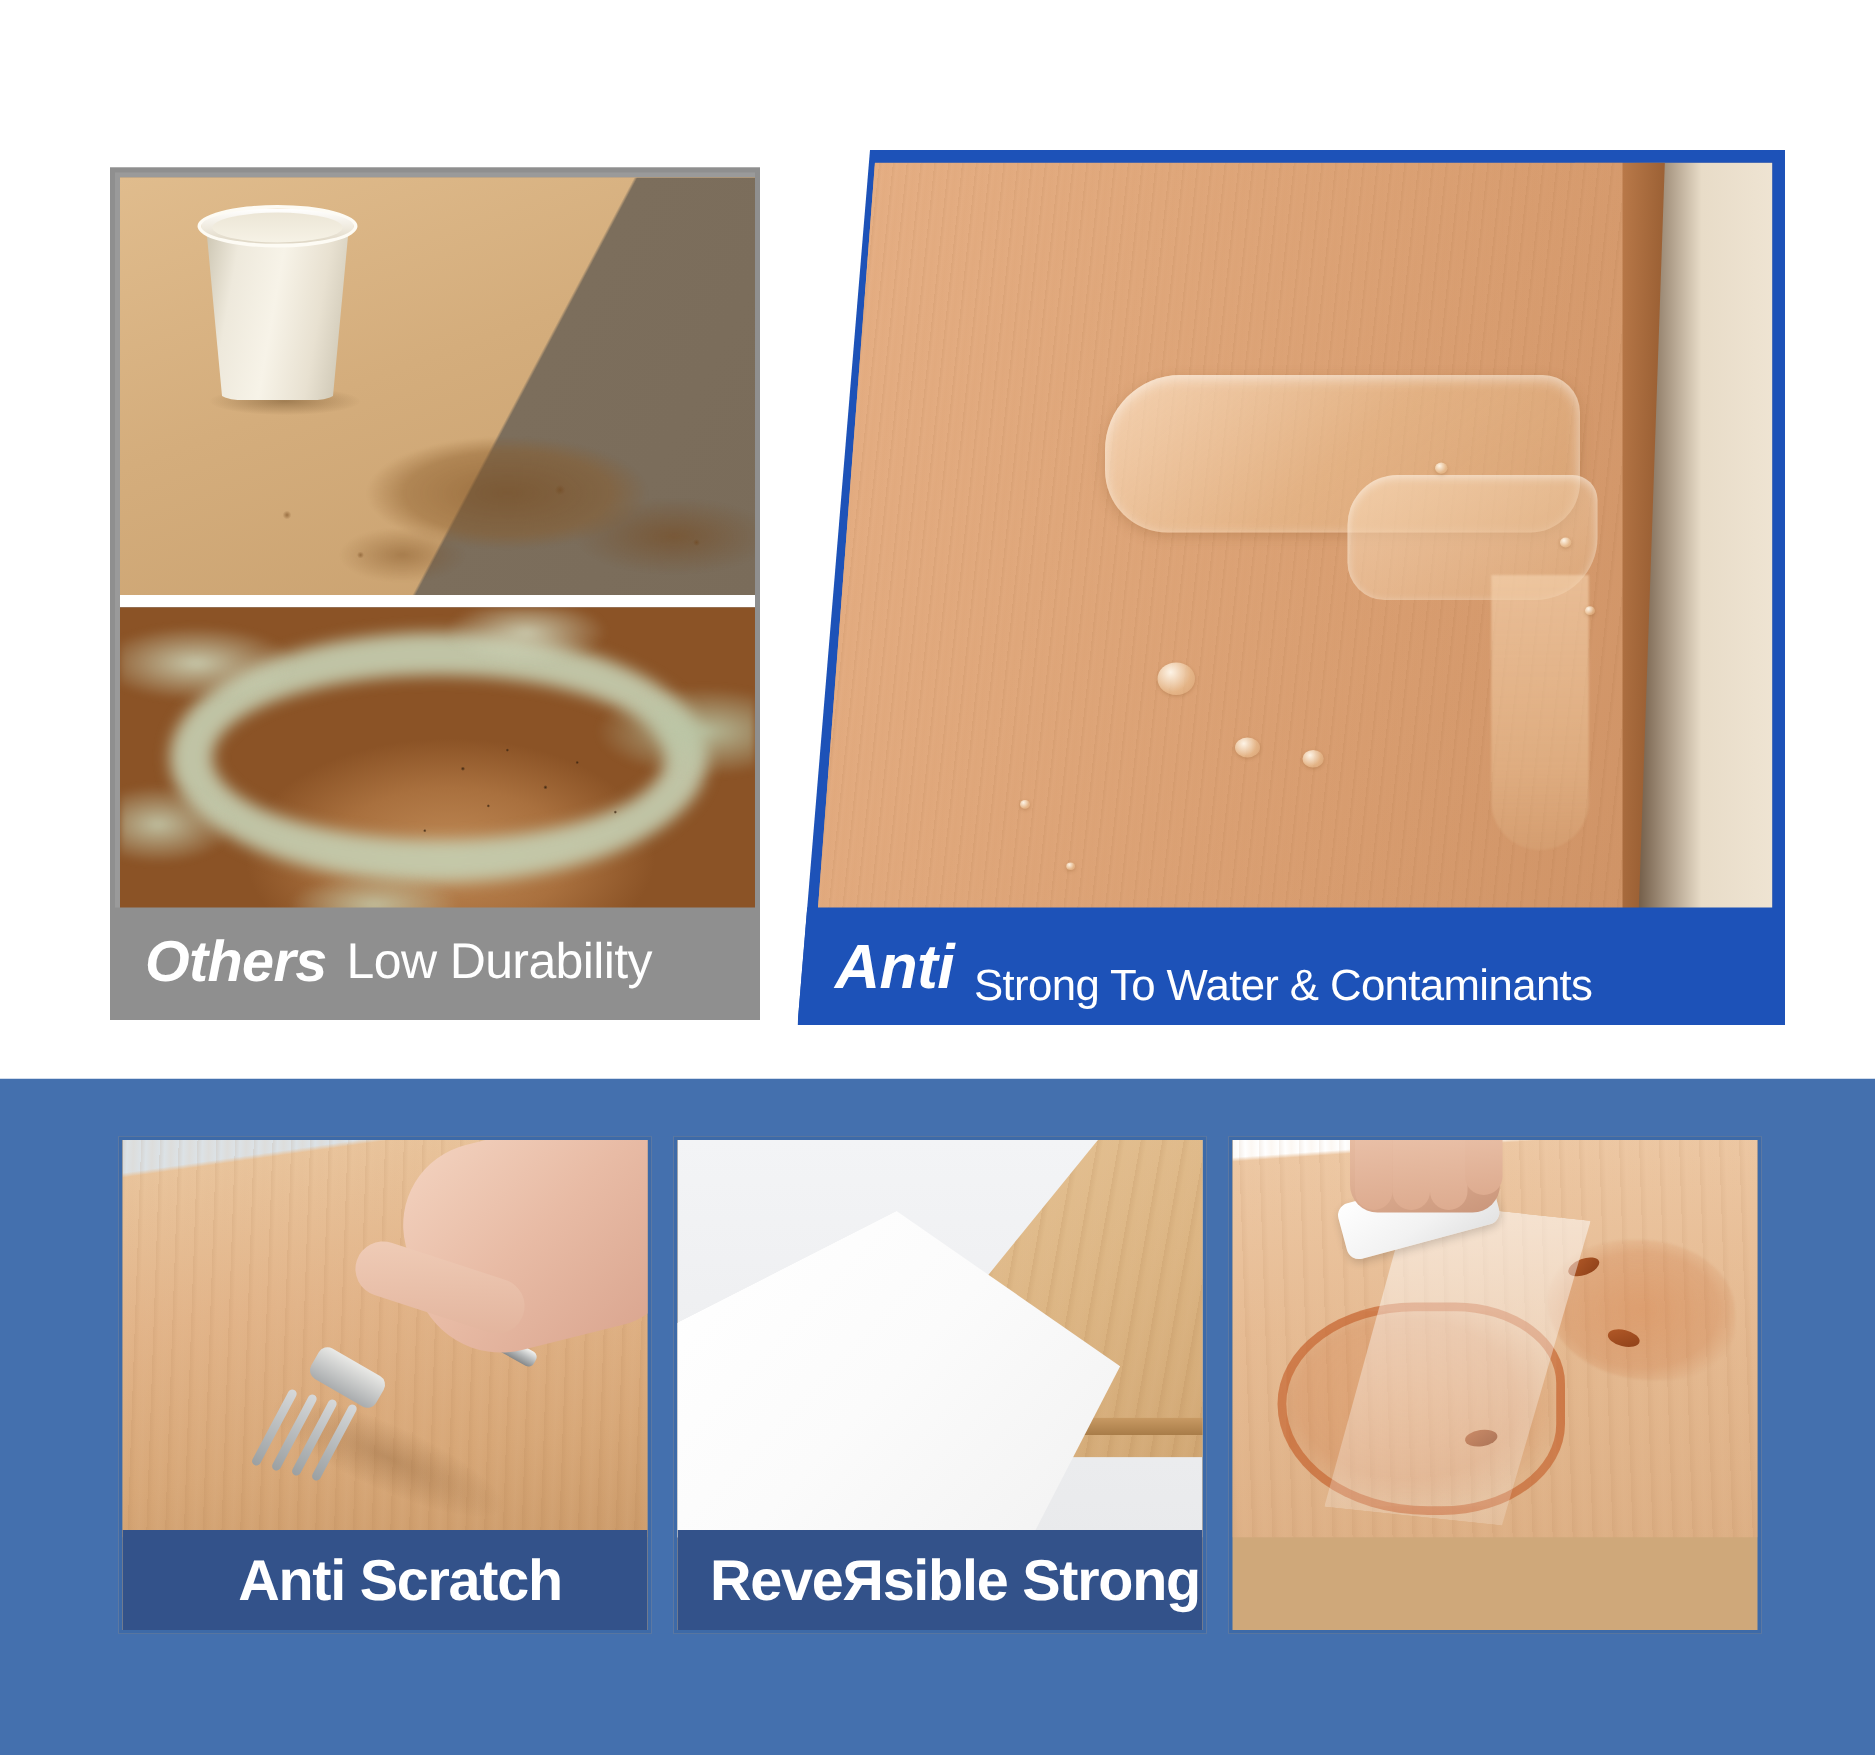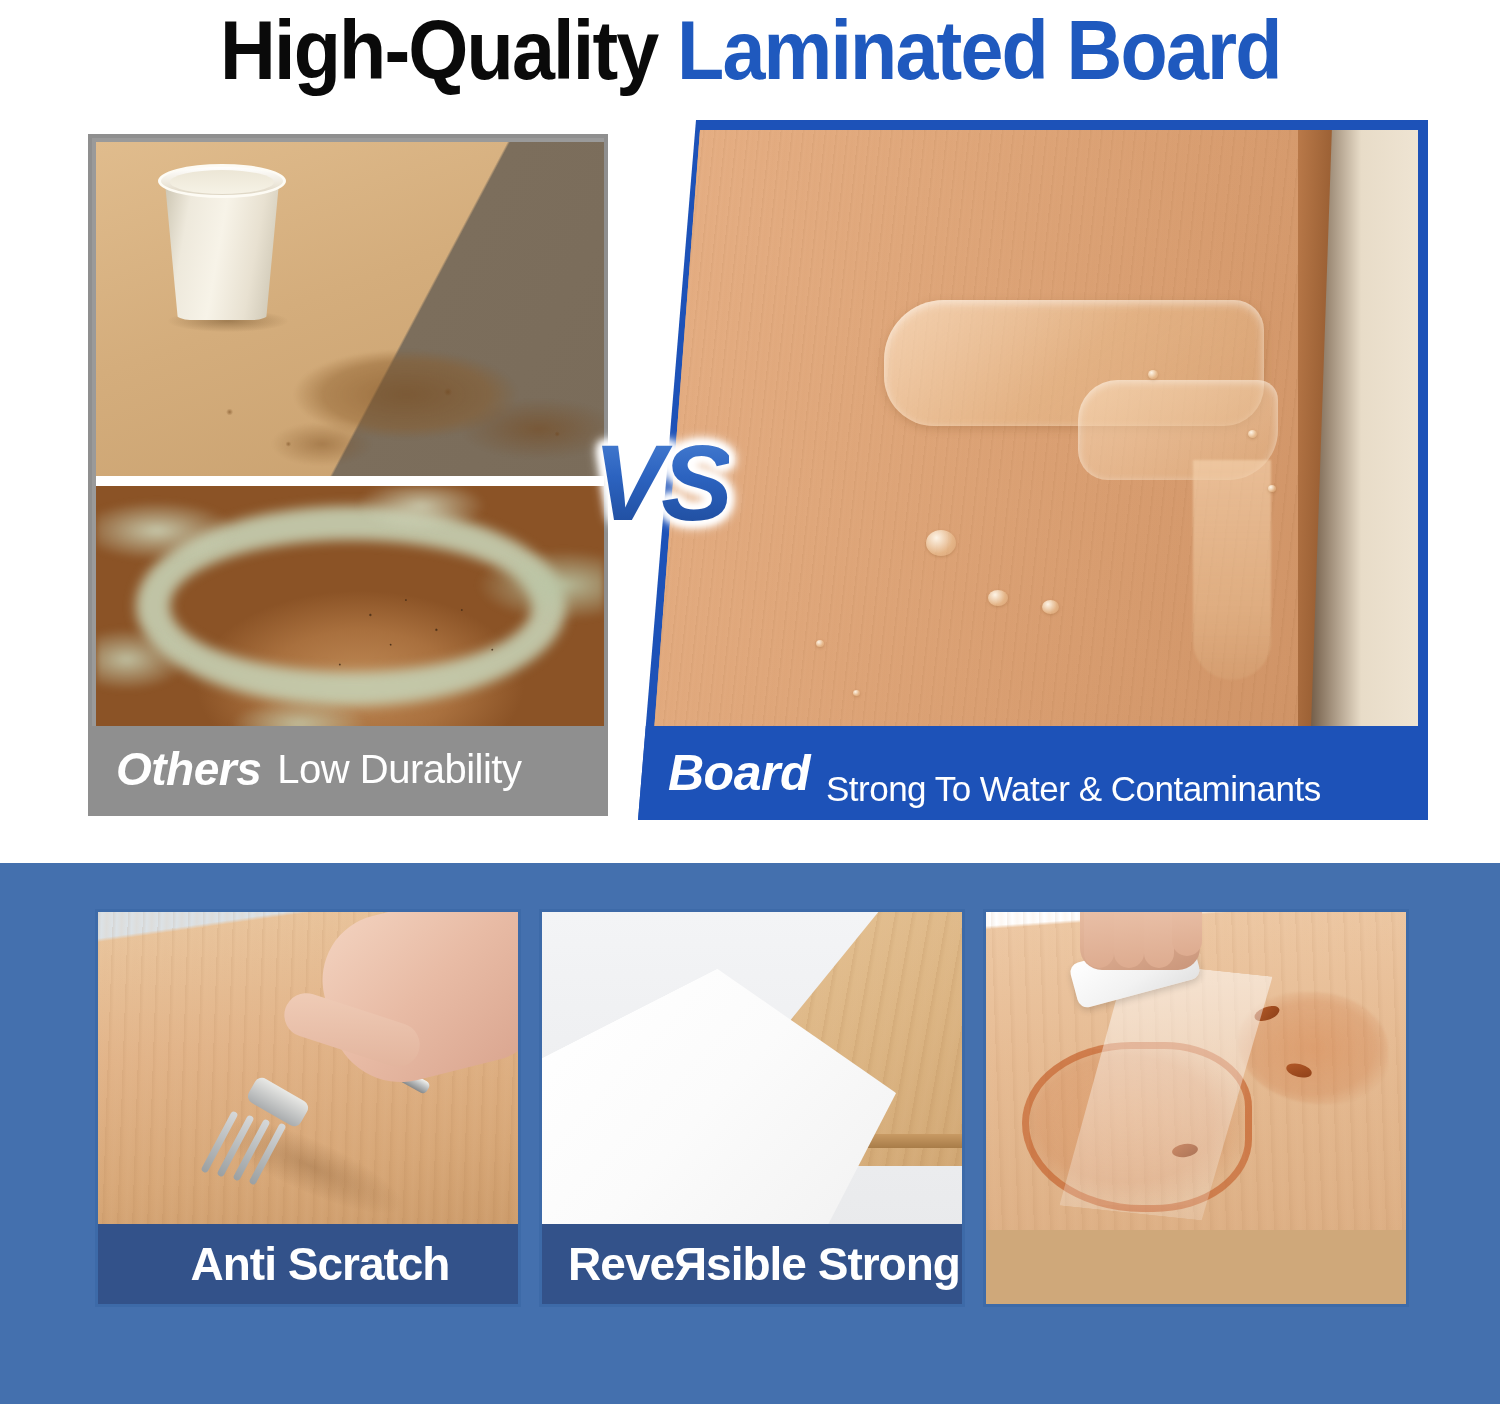--- a/index.html
+++ b/index.html
@@ -527,25 +527,20 @@
   .k1 { left: 98px; }
   .k2 { left: 128px; }
   .k3 { left: 158px; }
   .k4 { left: 186px; height: 92px; }
 </style>
 </head>
 <body>
 
 <div id="page">
 
-  <div class="headline">
-    <span class="headline-text">
-      <span class="hl-dark">High-Quality</span><span class="hl-dark">&nbsp;</span><span class="hl-blue">Laminated Board</span>
-    </span>
-  </div>
 
   <div class="compare">
 
     <div class="others-panel">
 
       <div class="others-img-top">
         <div class="cardboard"></div>
         <div class="spill"></div>
         <div class="spill-drops"></div>
         <div class="cup-shadow"></div>
@@ -581,26 +576,25 @@
         <div class="droplet d2"></div>
         <div class="droplet d3"></div>
         <div class="droplet d4"></div>
         <div class="droplet d5"></div>
         <div class="droplet d6"></div>
         <div class="droplet d7"></div>
         <div class="droplet d8"></div>
       </div>
 
       <div class="ours-caption">
-        <span class="cap-strong">Board</span>
+        <span class="cap-strong">Anti</span>
         <span class="cap-sub">Strong To Water &amp; Contaminants</span>
       </div>
     </div>
 
-    <div class="vs-badge">VS</div>
   </div>
 
   <div class="features">
     <div class="feature-row">
 
       <div class="feature-card">
         <div class="feature-photo">
           <div class="wood1"></div>
           <div class="scratch-shadow"></div>
           <div class="tine t1"></div>

